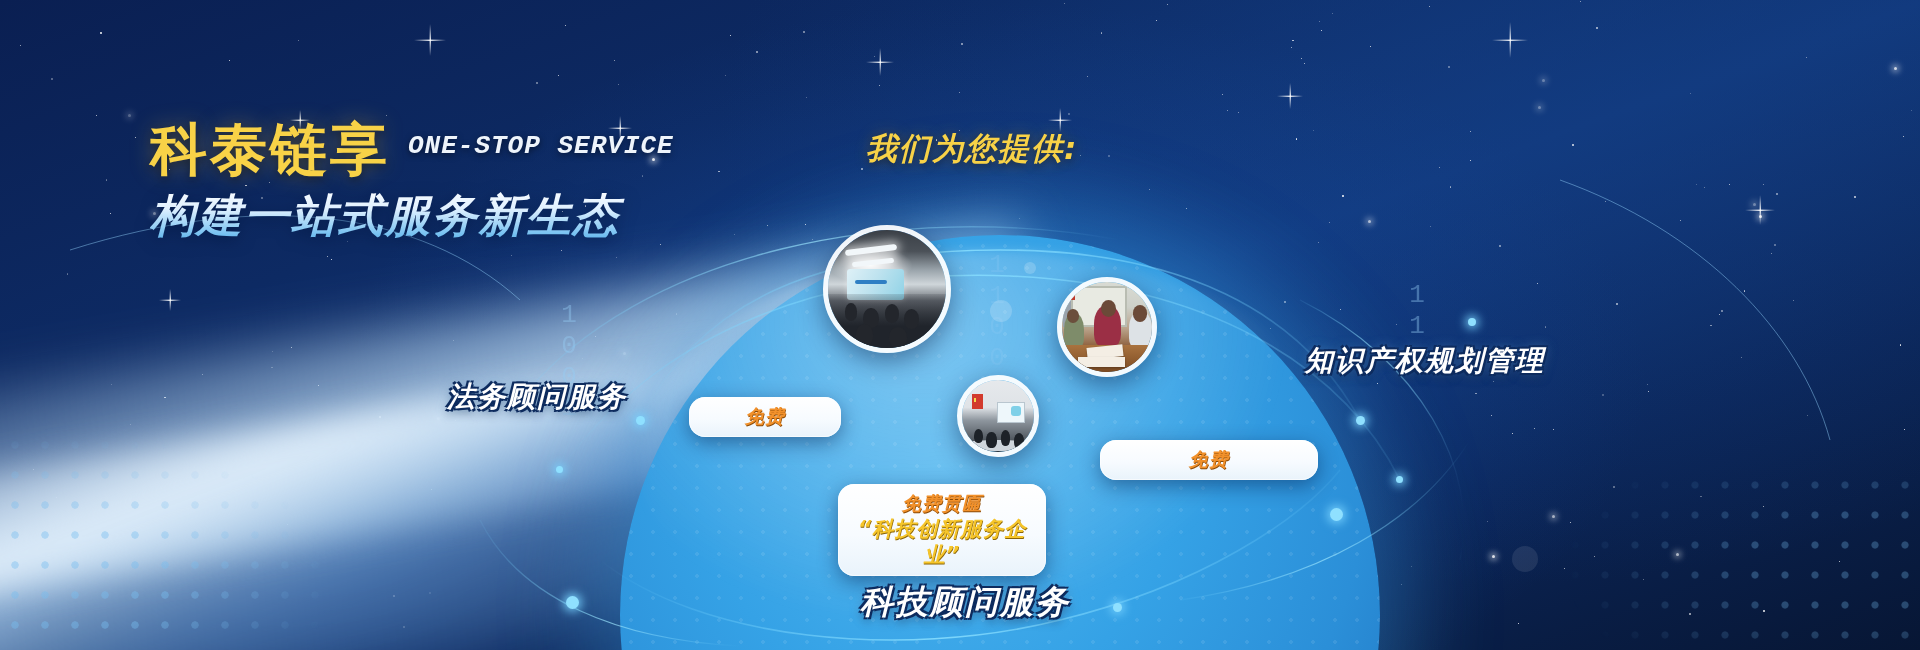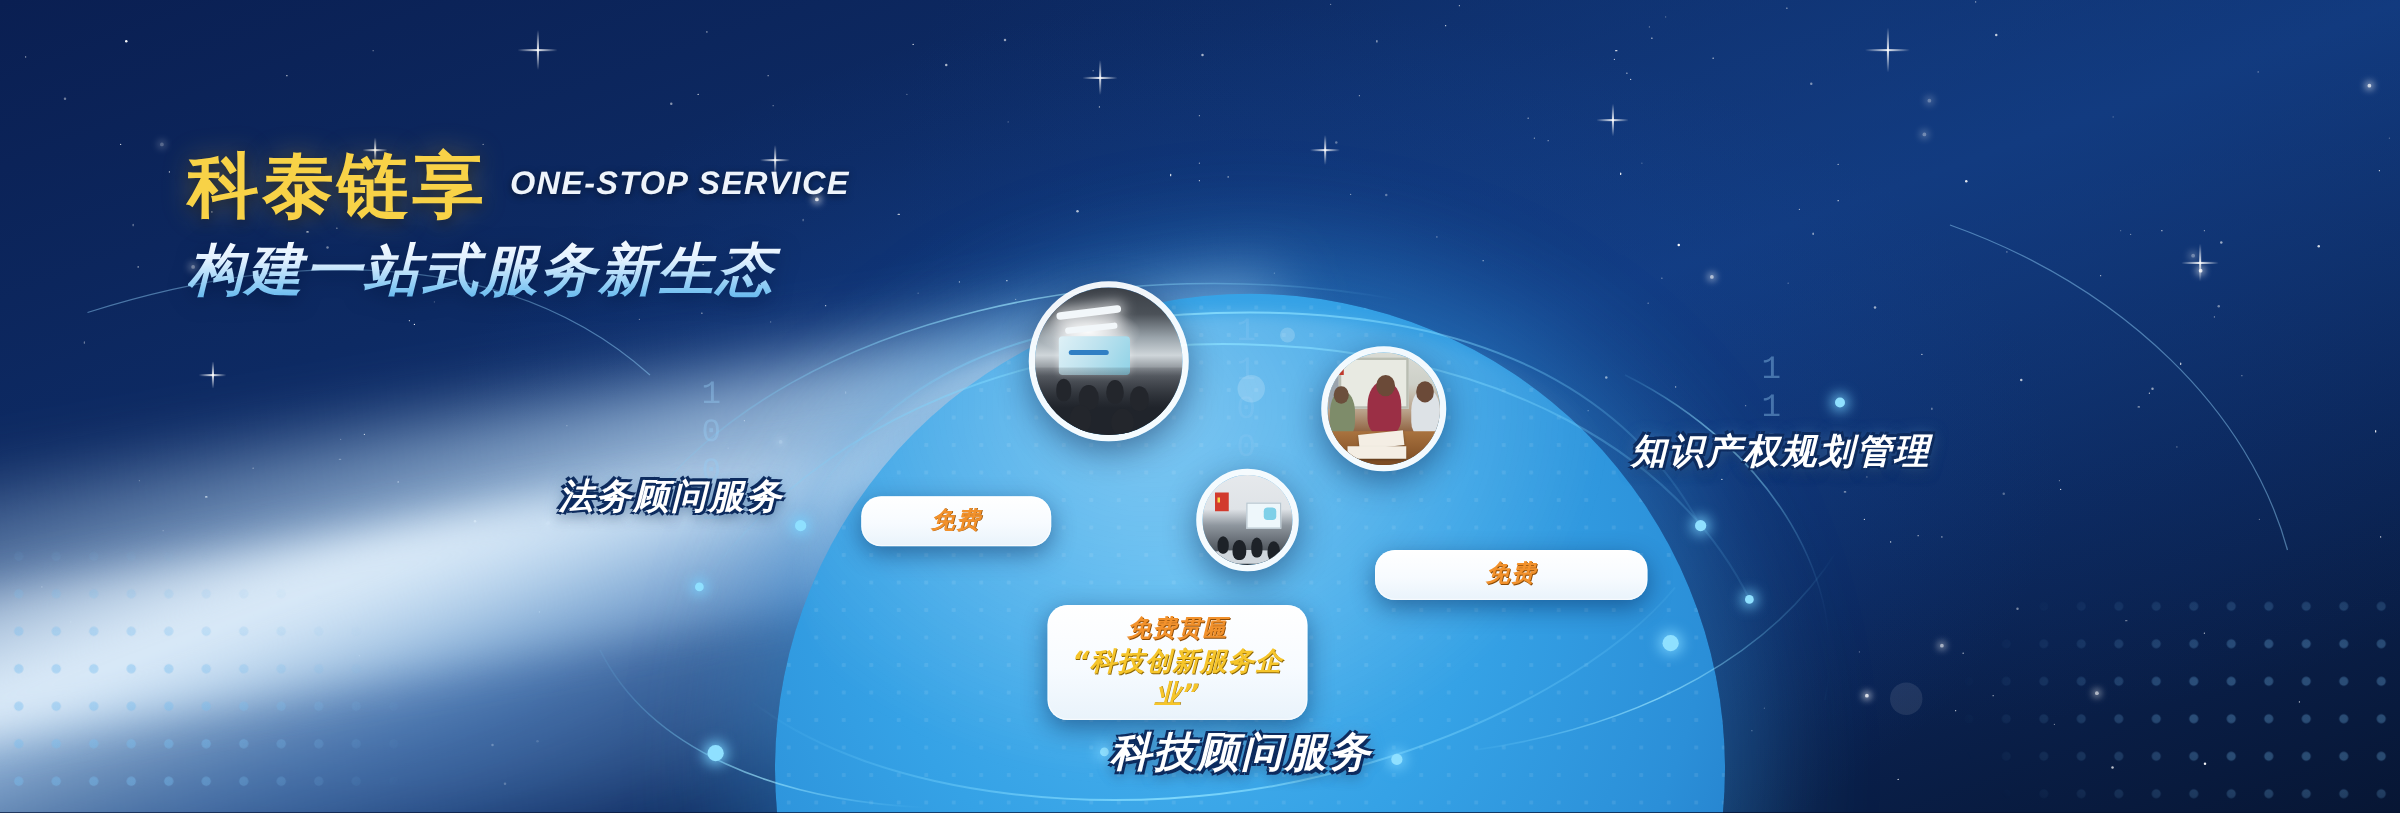--- a/index.html
+++ b/index.html
@@ -102,20 +102,21 @@
   .h-row{display:flex;align-items:center;gap:18px;}
   .h-main{
     font-size:57px;font-weight:700;color:#F8D247;letter-spacing:3px;line-height:1.05;
     text-shadow:0 3px 10px rgba(0,0,0,.45),0 0 22px rgba(250,200,60,.35);
     font-family:"DejaVu Sans","Liberation Sans",sans-serif;
   }
   .h-en{
     font-size:26px;font-style:italic;font-weight:700;color:#eef4fb;letter-spacing:1px;
     padding-bottom:7px;white-space:nowrap;
     text-shadow:0 2px 6px rgba(0,0,0,.5);
+    font-family:Liberation Mono, monospace;
   }
   .h-sub{
     margin-top:6px;font-size:45px;font-weight:700;font-style:italic;letter-spacing:2px;
     background:linear-gradient(180deg,#ffffff 0%,#dff0ff 38%,#7cc4f2 78%,#49a8e6 100%);
     -webkit-background-clip:text;background-clip:text;color:transparent;
     filter:drop-shadow(0 3px 8px rgba(0,20,60,.65));
     font-family:"DejaVu Sans","Liberation Sans",sans-serif;white-space:nowrap;
   }
 
   
@@ -457,20 +458,21 @@
   <div class="soft-bub" style="left:1512px;top:546px;width:26px;height:26px;opacity:.5;"></div>
 
   <div class="headline">
     <div class="h-row">
       <div class="h-main">科泰链享</div>
       <div class="h-en">ONE-STOP SERVICE</div>
     </div>
     <div class="h-sub">构建一站式服务新生态</div>
   </div>
 
+  <div class="provide">我们为您提供:</div>
 
   <div class="photo p1" style="left:823px;top:225px;width:128px;height:128px;">
     <div class="inner">
       <div class="tube" style="left:14%;top:14%;width:44%;height:5%;transform:rotate(-7deg);"></div>
       <div class="tube" style="left:20%;top:25%;width:36%;height:4%;transform:rotate(-6deg);"></div>
       <div class="screen"></div>
       <div class="aud"></div>
       <div class="hd" style="left:14%;top:62%;width:11%;height:15%;"></div>
       <div class="hd" style="left:30%;top:66%;width:13%;height:17%;"></div>
       <div class="hd" style="left:48%;top:63%;width:12%;height:16%;"></div>
@@ -516,16 +518,16 @@
   <div class="badge" style="left:838px;top:484px;width:208px;">
     <div class="l1 bt-orange">免费贯匾</div>
     <div class="l2 bt-yellow">“科技创新服务企业”</div>
   </div>
 
   <div class="badge" style="left:1100px;top:440px;width:218px;">
     <div class="l1 bt-orange">免费</div>
   </div>
 
   <div class="svc" style="left:447px;top:378px;font-size:28px;">法务顾问服务</div>
-  <div class="svc" style="left:888px;top:580px;font-size:33px;">科技顾问服务</div>
+  <div class="svc" style="left:860px;top:580px;font-size:33px;">科技顾问服务</div>
   <div class="svc" style="left:1305px;top:342px;font-size:28px;">知识产权规划管理</div>
 
 </div>
 
 </body></html>

